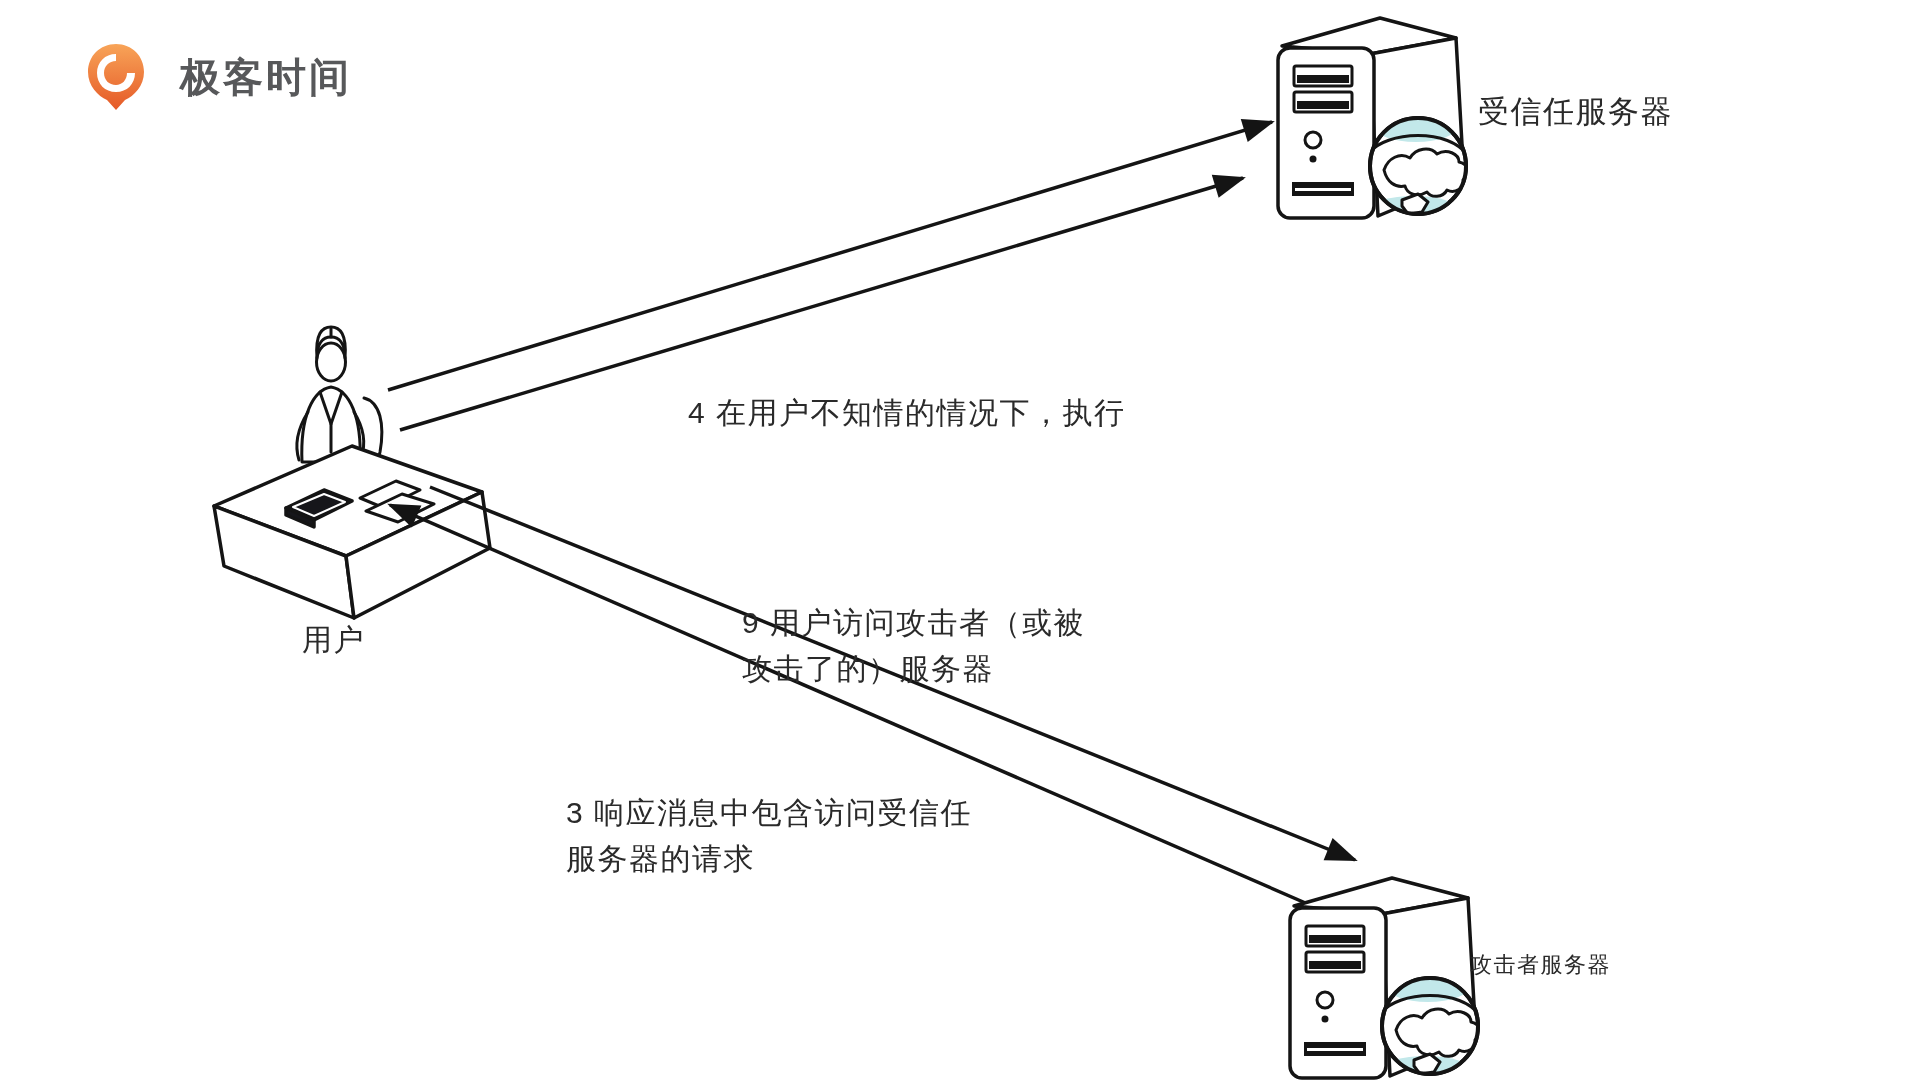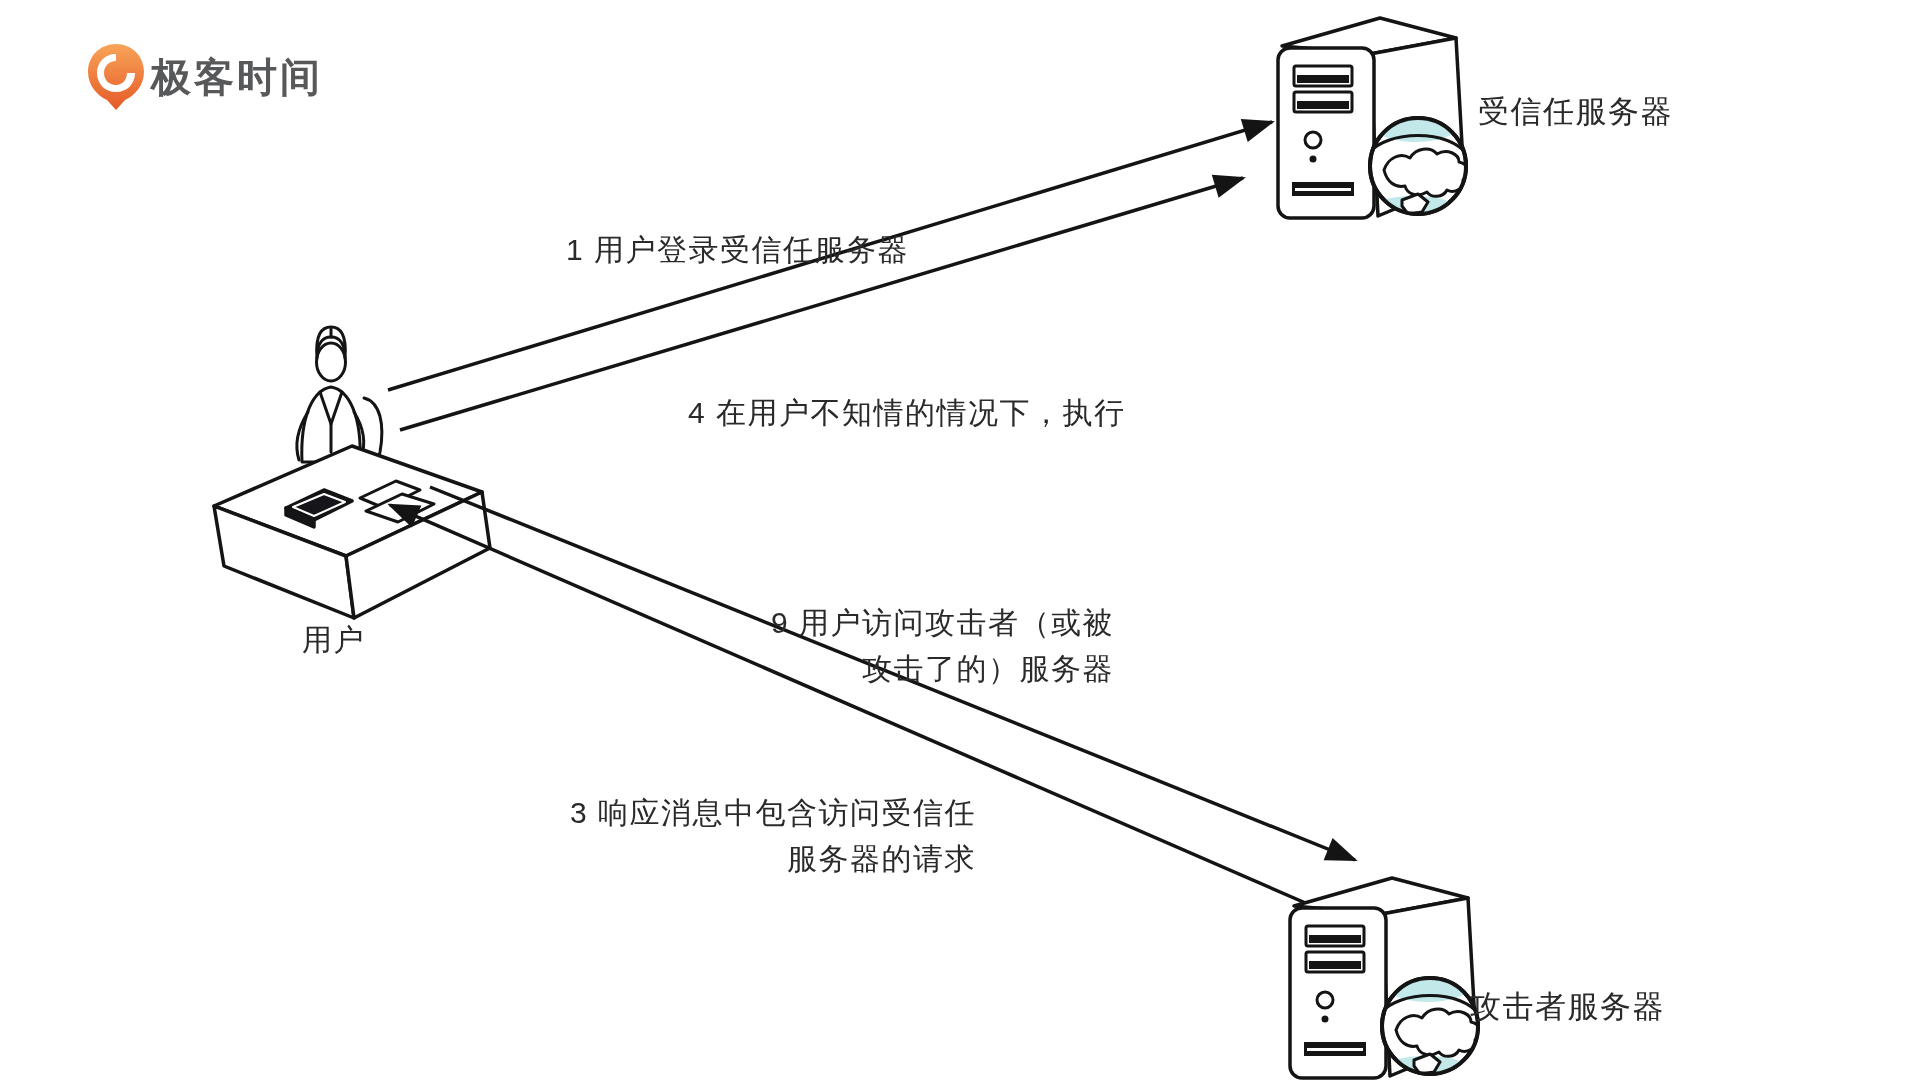--- a/index.html
+++ b/index.html
@@ -1,31 +1,31 @@
 <!DOCTYPE html>
 <html><head>
 <meta charset="utf-8">
 <style>
   html,body{margin:0;padding:0;background:#ffffff;}
   .stage{
     position:relative;width:1920px;height:1089px;overflow:hidden;background:#ffffff;
     font-family:"Liberation Sans","DejaVu Sans",sans-serif;color:#2a2a2a;
   }
   .art{position:absolute;left:0;top:0;width:1920px;height:1089px;}
-  .logo{position:absolute;left:84px;top:42px;display:flex;align-items:center;gap:3px;}
+  .logo{position:absolute;left:84px;top:42px;display:flex;align-items:center;gap:32px;}
   .logo-text{font-size:40px;font-weight:600;color:#57585a;letter-spacing:3px;}
   .lbl{position:absolute;font-size:30px;letter-spacing:1.5px;color:#2a2a2a;white-space:nowrap;}
-  .lbl.center{text-align:right;line-height:46px;}
+  .lbl.center{text-align:left;line-height:46px;}
   .lbl-step1{left:566px;top:230px;}
   .lbl-step4{left:688px;top:390px;width:436px;}
   .lbl-step2{left:742px;top:600px;width:372px;}
   .lbl-step3{left:566px;top:790px;width:410px;}
   .lbl-user{left:302px;top:620px;}
   .lbl-trusted{left:1478px;top:91px;font-size:31px;}
-  .lbl-attacker{left:1470px;top:986px;font-size:31px;}
+  .lbl-attacker{left:1470px;top:950px;font-size:22px;}
 </style>
 </head>
 <body>
 
 <div class="stage">
 
   <svg class="art" viewBox="0 0 1920 1089">
     <defs>
       <marker id="ah" markerUnits="userSpaceOnUse" markerWidth="34" markerHeight="26" refX="30" refY="13" orient="auto">
         <path d="M1,1 L33,13 L1,25 Z" fill="#141414"></path>
@@ -116,21 +116,20 @@
         <linearGradient id="lg" x1="0" y1="0" x2="0" y2="1">
           <stop offset="0" stop-color="#f8a458"></stop>
           <stop offset="1" stop-color="#e55927"></stop>
         </linearGradient>
       </defs>
       <path d="M32,12 C21,12 13,20 13,31 C13,42 21,50 32,50 C43,50 51,42 51,31 L43,31 C43,38 38,43 32,43 C25,43 20,38 20,31 C20,24 25,19 32,19 Z" fill="#ffffff"></path>
     </svg>
     <span class="logo-text">极客时间</span>
   </div>
 
-  <div class="lbl lbl-step1">1 用户登录受信任服务器</div>
 
   <div class="lbl center lbl-step4">
     <div>4 在用户不知情的情况下，执行</div>
   </div>
 
   <div class="lbl center lbl-step2">
     <div>9 用户访问攻击者（或被</div>
     <div>攻击了的）服务器</div>
   </div>
 

